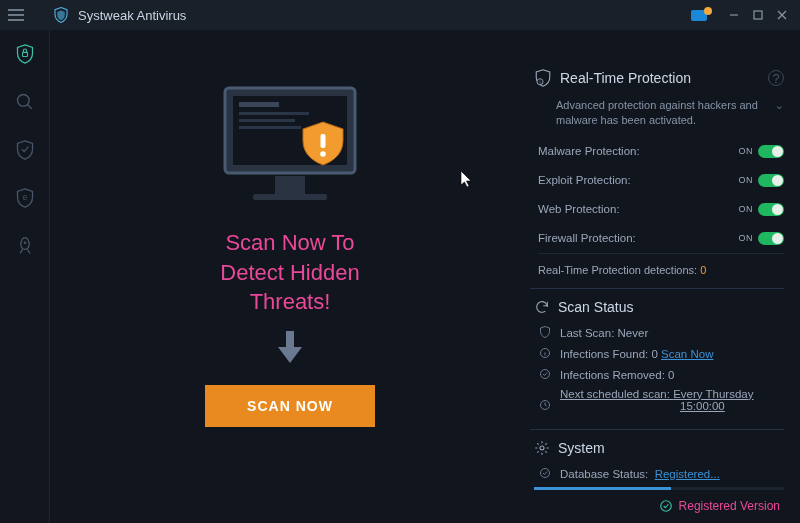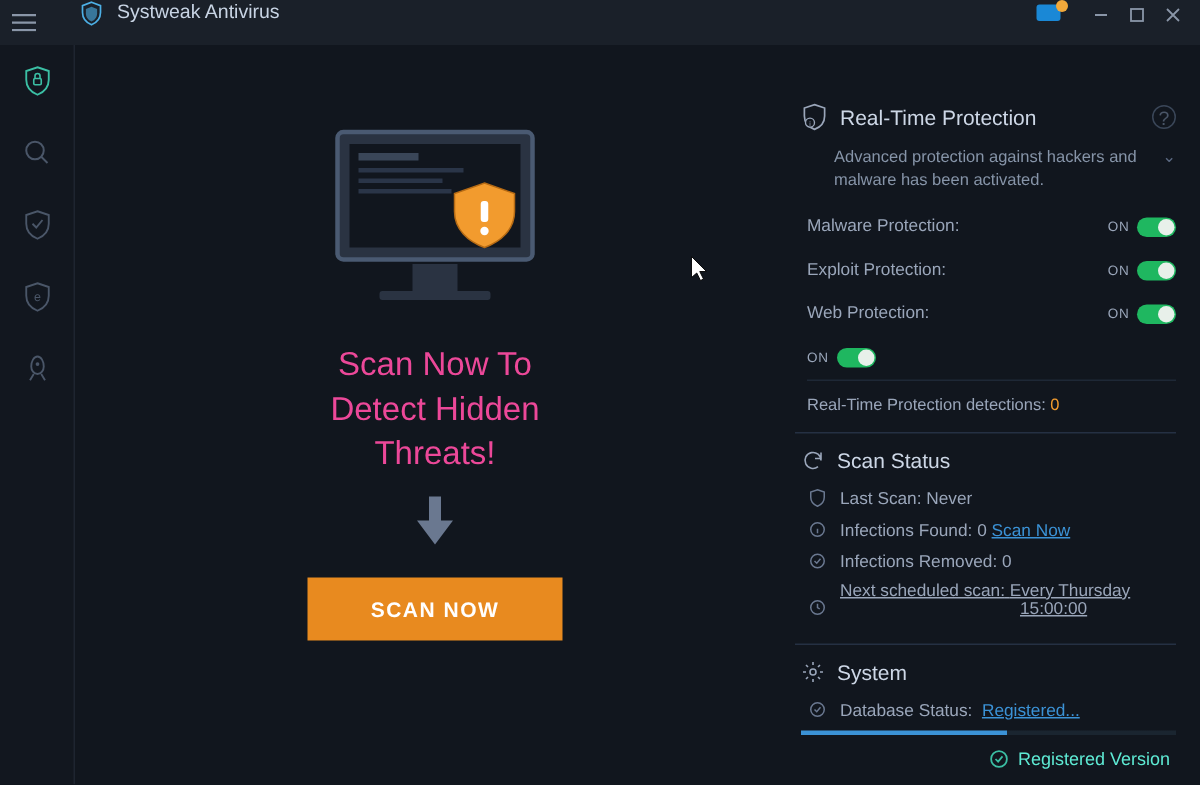--- a/index.html
+++ b/index.html
@@ -1,17 +1,17 @@
 <!DOCTYPE html>
 <html><head>
 <meta charset="utf-8">
 <style>
 *{box-sizing:border-box;margin:0;padding:0;font-family:'Segoe UI',Arial,sans-serif;}
 body{width:800px;height:523px;background:#11161e;color:#a8b4c4;font-size:12px;overflow:hidden;position:relative;}
-.titlebar{height:30px;background:#1a2029;display:flex;padding:0 8px;}
+.titlebar{height:30px;background:#1a2029;display:flex;align-items:center;padding:0 8px;}
 .titlebar .logo{width:18px;height:18px;margin-left:10px;}
 .titlebar .title{color:#c8d4e4;font-size:13px;margin-left:8px;font-weight:400;}
 .titlebar .spacer{flex:1;}
 .titlebar .win-btn{width:20px;height:20px;display:flex;align-items:center;justify-content:center;cursor:pointer;color:#8a96a8;margin-left:4px;}
 .titlebar .badge-icon{width:24px;height:16px;position:relative;margin-right:6px;}
 .main{display:flex;height:493px;}
 .sidebar{width:50px;background:#12171f;display:flex;flex-direction:column;align-items:center;border-right:1px solid #1e2530;}
 .ham{height:30px;width:50px;display:flex;align-items:center;justify-content:center;background:#1a2029;}
 .side-item{width:50px;height:48px;display:flex;align-items:center;justify-content:center;cursor:pointer;color:#4a5668;}
 .side-item.active{color:#3bbfa4;}
@@ -35,21 +35,21 @@
 .row .on{font-size:9px;color:#9aa6ba;margin-right:5px;letter-spacing:0.5px;}
 .toggle{width:26px;height:13px;background:#1fb760;border-radius:7px;position:relative;cursor:pointer;}
 .toggle::after{content:'';position:absolute;width:11px;height:11px;background:#e8f0ea;border-radius:50%;top:1px;right:1px;}
 .detect-row{font-size:11px;color:#9aa6ba;margin:8px 0 2px 4px;border-top:1px solid #1e2836;padding-top:10px;}
 .detect-row .zero{color:#f29b2e;}
 .status-row{display:flex;align-items:flex-end;margin:7px 0 7px 4px;font-size:11.5px;color:#9aa6ba;}
 .status-row .ic{width:14px;height:14px;margin-right:8px;flex-shrink:0;display:flex;align-items:center;justify-content:center;}
 .status-row .val{color:#9aa6ba;}
 .status-row .link{color:#3b92d6;text-decoration:underline;cursor:pointer;}
 .multiline{display:flex;flex-direction:column;text-decoration:underline;}
-.footer{position:absolute;bottom:10px;right:20px;display:flex;align-items:flex-end;color:#5eead4;font-size:12px;}
+.footer{position:absolute;bottom:10px;right:20px;display:flex;align-items:flex-end;color:#ec4899;font-size:12px;}
 .footer .chk{margin-right:6px;}
 .progress{height:3px;background:linear-gradient(to right,#3b92d6 55%,#1a2530 55%);margin-top:6px;}
 svg{display:block;}
 </style>
 </head>
 <body>
 
 <div class="titlebar">
   <div class="ham" style="background:transparent;width:auto;">
     <svg width="16" height="12" viewBox="0 0 16 12">
@@ -183,20 +183,21 @@
           <span class="lbl">Exploit Protection:</span>
           <span class="on">ON</span>
           <span class="toggle"></span>
         </div>
         <div class="row">
           <span class="lbl">Web Protection:</span>
           <span class="on">ON</span>
           <span class="toggle"></span>
         </div>
         <div class="row">
+          <span class="lbl">Firewall Protection:</span>
           <span class="on">ON</span>
           <span class="toggle"></span>
         </div>
         <div class="detect-row">
           <span>Real-Time Protection detections:</span>
           <span class="zero">0</span>
         </div>
       </div>
 
       <div class="panel">

